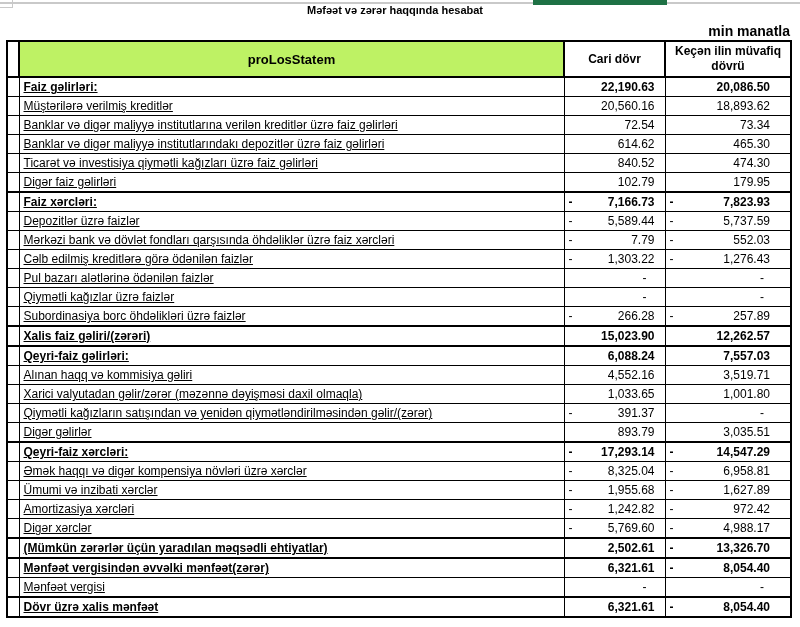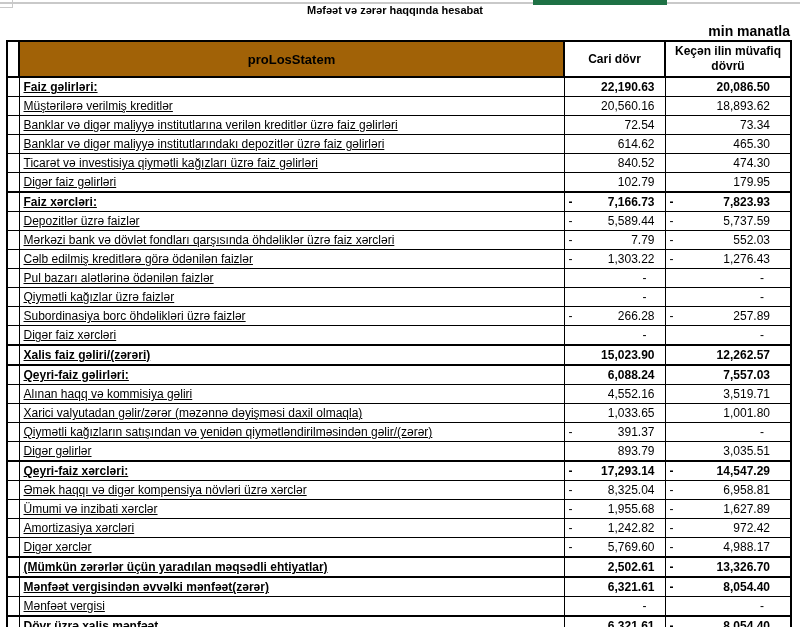--- a/index.html
+++ b/index.html
@@ -116,21 +116,21 @@
 <table class="report">
   <colgroup>
     <col style="width:12px">
     <col style="width:545px">
     <col style="width:101px">
     <col style="width:126px">
   </colgroup>
   <thead>
     <tr class="hdr">
       <th></th>
-      <th class="namecell" style="background: #a16207; margin-left: 32px;">proLosStatem</th>
+      <th class="namecell" style="background: #bef264; margin-left: 32px;">proLosStatem</th>
       <th>Cari dövr</th>
       <th>Keçən ilin müvafiq dövrü</th>
     </tr>
   </thead>
   <tbody>
       <tr class="datarow bold thick-top">
     <td class="spacer"></td>
     <td class="lbl">Faiz gəlirləri:</td>
     <td class="num cur"><span class="sign"></span><span class="val">22,190.63</span></td>
     <td class="num prev"><span class="sign"></span><span class="val">20,086.50</span></td>
@@ -200,26 +200,20 @@
     <td class="lbl">Qiymətli kağızlar üzrə faizlər</td>
     <td class="num cur"><span class="sign"></span><span class="val zero">-</span></td>
     <td class="num prev"><span class="sign"></span><span class="val zero">-</span></td>
   </tr>
       <tr class="datarow">
     <td class="spacer"></td>
     <td class="lbl">Subordinasiya borc öhdəlikləri üzrə faizlər</td>
     <td class="num cur"><span class="sign">-</span><span class="val">266.28</span></td>
     <td class="num prev"><span class="sign">-</span><span class="val">257.89</span></td>
   </tr>
-      <tr class="datarow">
-    <td class="spacer"></td>
-    <td class="lbl">Digər faiz xərcləri</td>
-    <td class="num cur"><span class="sign"></span><span class="val zero">-</span></td>
-    <td class="num prev"><span class="sign"></span><span class="val zero">-</span></td>
-  </tr>
       <tr class="datarow bold thick-top">
     <td class="spacer"></td>
     <td class="lbl">Xalis faiz gəliri/(zərəri)</td>
     <td class="num cur"><span class="sign"></span><span class="val">15,023.90</span></td>
     <td class="num prev"><span class="sign"></span><span class="val">12,262.57</span></td>
   </tr>
       <tr class="datarow bold thick-top">
     <td class="spacer"></td>
     <td class="lbl">Qeyri-faiz gəlirləri:</td>
     <td class="num cur"><span class="sign"></span><span class="val">6,088.24</span></td>

